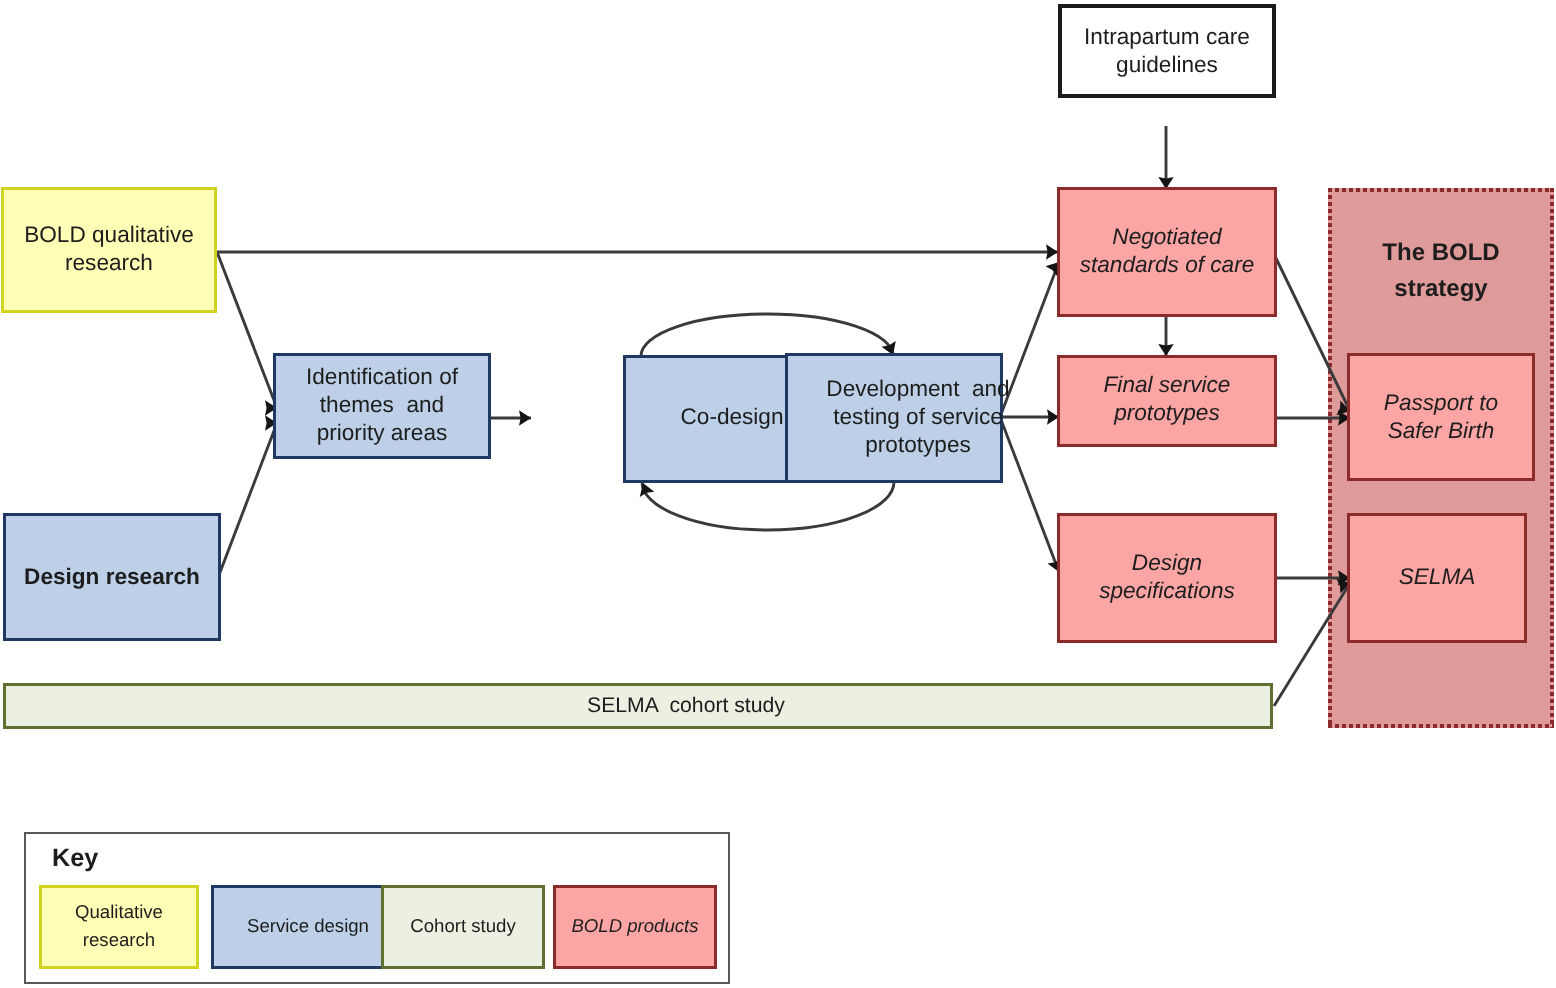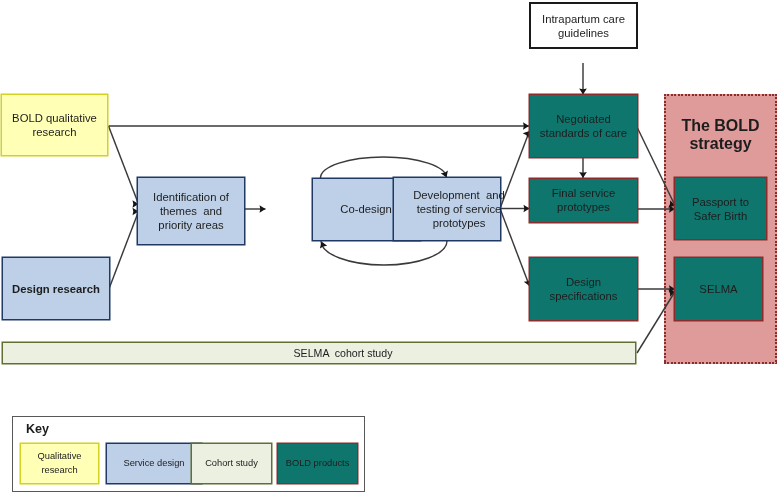--- a/index.html
+++ b/index.html
@@ -11,33 +11,33 @@
   .node{position:absolute;box-sizing:border-box;display:flex;align-items:center;
         justify-content:center;text-align:center;line-height:14px;color:#1d1d1d;
         font-size:11.3px;}
   .node > span{display:block;padding:0 2px;white-space:pre;}
   svg.conn{position:absolute;left:0;top:0;width:778px;height:494px;overflow:visible;}
 
   
   .qual   {background:#FFFFB5;border:1px solid #D2D221;box-shadow:0 0 0 0.5px #D2D221;}
   .serv   {background:#BDD0E8;border:1px solid #1F3864;box-shadow:0 0 0 0.5px #1F3864;}
   .cohort {background:#EBF0E0;border:1px solid #5F7030;box-shadow:0 0 0 0.5px #5F7030;}
-  .prod   {background:#0f766e;border:1px solid #8C2B2B;box-shadow:0 0 0 0.5px #8C2B2B;}
+  .prod   {background:#fca5a5;border:1px solid #8C2B2B;box-shadow:0 0 0 0.5px #8C2B2B;font-style:italic;}
   .plain  {background:#ffffff;border:2px solid #1A1A1A;}
 
   #strategyPanel{position:absolute;left:664px;top:94px;width:113px;height:270px;
         box-sizing:border-box;background:#DF9A9A;}
   #strategyPanel::before{content:"";position:absolute;left:0;top:0;right:0;bottom:0;
         background:
           repeating-linear-gradient(to right,#8C2B2B 0 2px,transparent 2px 3.5px) top left/100% 2px no-repeat,
           repeating-linear-gradient(to right,#8C2B2B 0 2px,transparent 2px 3.5px) bottom left/100% 2px no-repeat,
           repeating-linear-gradient(to bottom,#8C2B2B 0 2px,transparent 2px 3.5px) top left/2px 100% no-repeat,
           repeating-linear-gradient(to bottom,#8C2B2B 0 2px,transparent 2px 3.5px) top right/2px 100% no-repeat;}
   #strategyTitle{position:absolute;left:680px;top:117px;width:81px;
-        text-align:center;font-size:16px;font-weight:bold;color:#1d1d1d;line-height:18.4px;}
+        text-align:center;font-size:12.0px;font-weight:bold;color:#1d1d1d;line-height:18.4px;}
 
   #keyPanel{position:absolute;left:12px;top:416px;width:353px;height:76px;
         box-sizing:border-box;background:#ffffff;border:1.4px solid #58585a;}
   #keyTitle{position:absolute;left:26px;top:422px;font-size:12.6px;font-weight:bold;color:#1d1d1d;}
   .keybox{position:absolute;top:443px;height:41px;box-sizing:border-box;
         display:flex;align-items:center;justify-content:center;text-align:center;
         font-size:9.3px;line-height:13.6px;color:#1d1d1d;}
   .keybox > span{display:block;}
 </style>
 </head>
@@ -86,21 +86,21 @@
   </svg>
 
   <div class="node qual" style="left:1px;top:94px;width:107px;height:62px;">
     <span>BOLD qualitative<br>research</span>
     </div>
 
   <div class="node serv" style="left:2px;top:257px;width:108px;height:63px;font-weight:bold;">
     <span>Design research</span>
     </div>
 
-  <div class="node serv" style="left:137px;top:177px;width:108px;height:68px;">
+  <div class="node serv" style="left:137px;top:177px;width:108px;height:52px;">
     <span>Identification of<br>themes  and<br>priority areas</span>
     </div>
 
   <div class="node serv" style="left:264.5px;top:177.5px;width:109px;height:63.5px;margin-left:47px;">
     <span>Co-design</span>
     </div>
 
   <div class="node serv" style="left:393px;top:177px;width:108px;height:64px;padding-left:24px;">
     <span>Development  and<br>testing of service<br>prototypes</span>
     </div>

